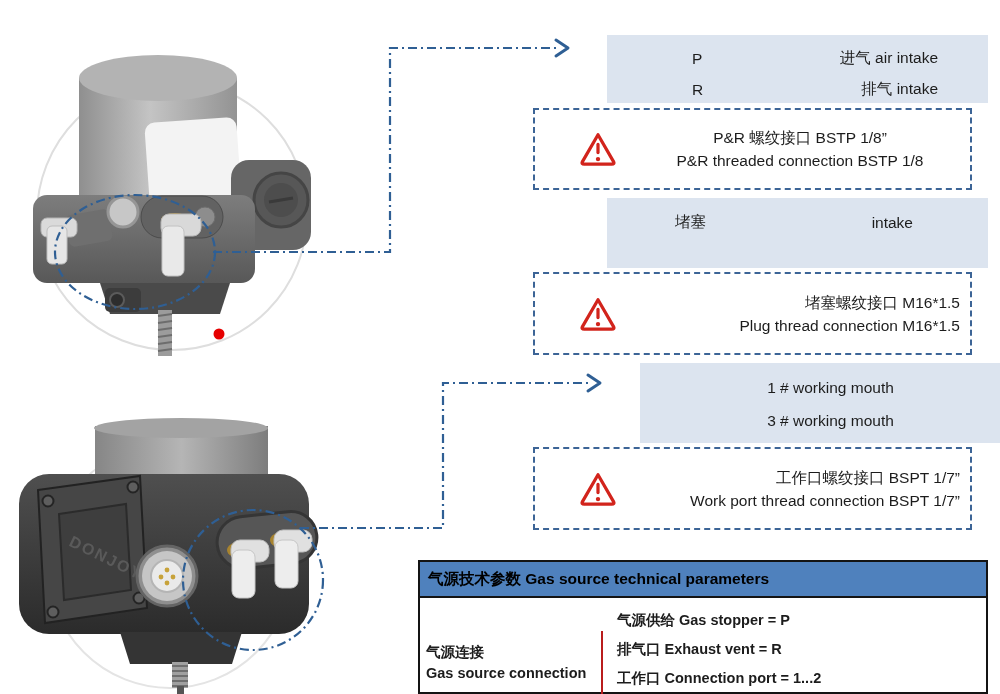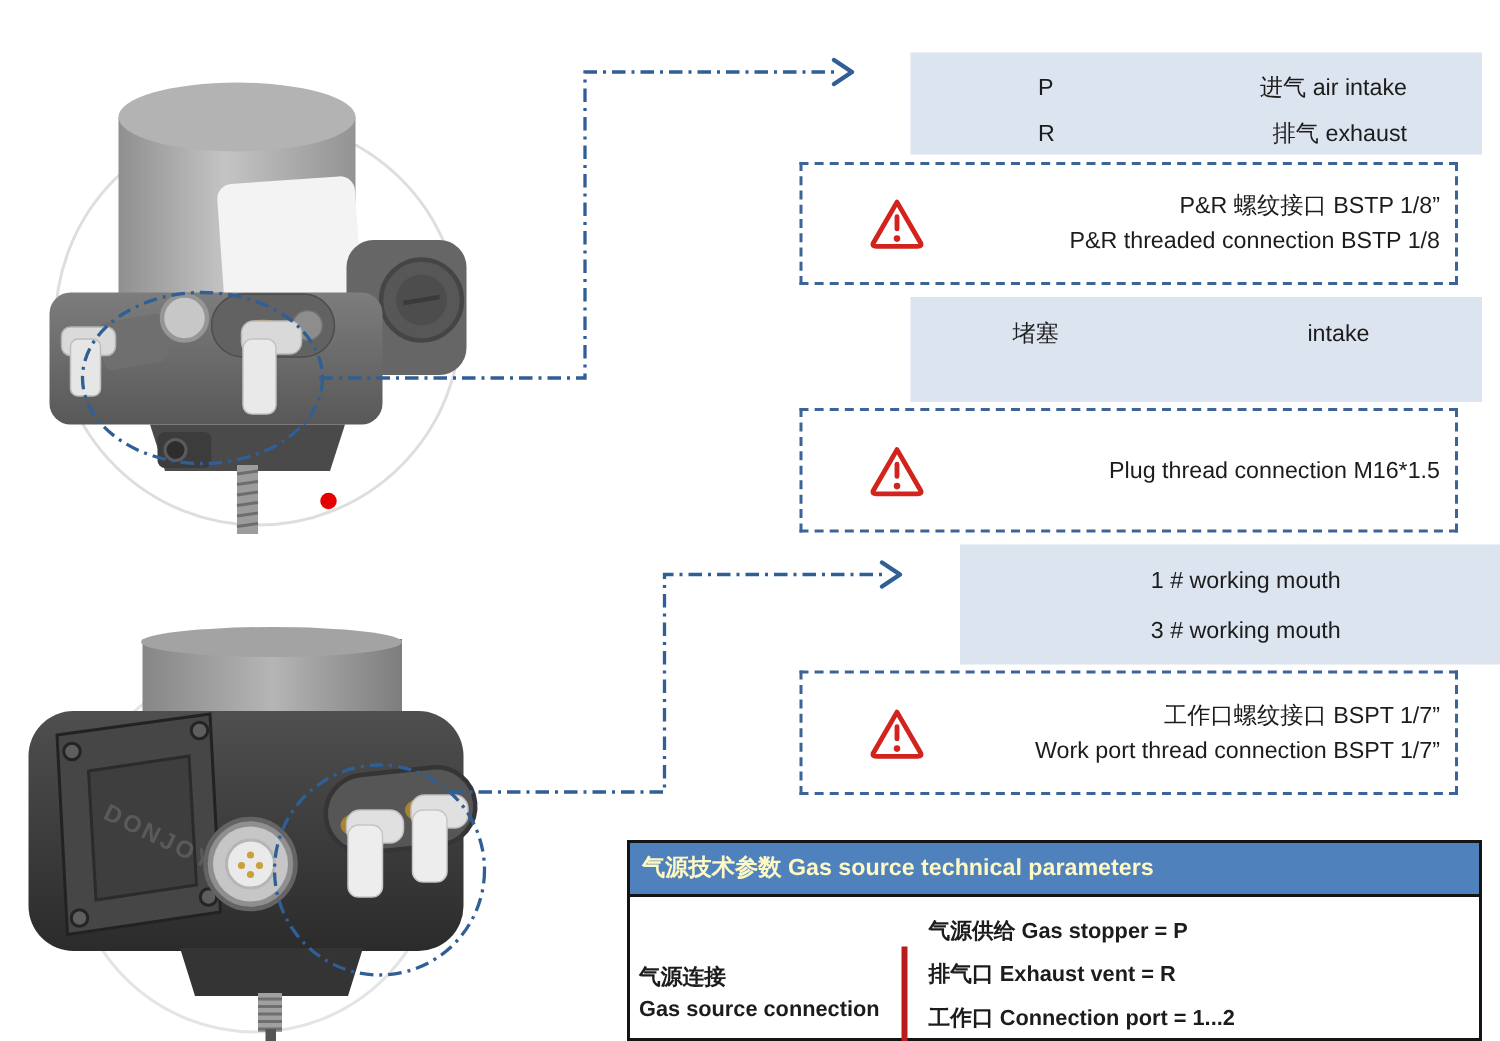--- a/index.html
+++ b/index.html
@@ -23,29 +23,29 @@
   .center-row { height:33px; display:flex; align-items:center; justify-content:center; font-size:15.5px; }
 
   
   .warn-box { position:absolute; left:533px; width:439px; border:2px dashed #3c6496; background:#ffffff; box-sizing:border-box; }
   #warn-pr   { top:108px; height:82px; }
   #warn-plug { top:272px; height:83px; }
   #warn-work { top:447px; height:83px; }
   .warn-icon { position:absolute; left:44px; top:50%; transform:translateY(-50%); width:38px; height:35px; }
   .warn-text { position:absolute; top:50%; transform:translateY(-50%); right:10px; left:95px;
                text-align:right; font-size:15.5px; line-height:23px; }
-  #warn-pr .warn-text { text-align:right; left:105px; }
+  #warn-pr .warn-text { text-align:center; left:105px; }
 
   
   .gas-table { position:absolute; left:418px; top:560px; width:570px; height:134px;
                border:2px solid #141414; box-sizing:border-box; background:#fff; }
-  .gas-table-header { background:#4f81bd; color:#fef9c3; font-weight:bold; font-size:15.5px;
+  .gas-table-header { background:#4f81bd; color:#000000; font-weight:bold; font-size:15.5px;
                height:34px; line-height:34px; padding-left:8px; border-bottom:2px solid #141414; }
   .gas-table-body { display:flex; height:96px; }
-  .gas-cell-left { width:169px; border-right:4px solid #b91c1c; padding:4px 6px;
+  .gas-cell-left { width:169px; border-right:2px solid #b91c1c; padding:4px 6px;
                display:flex; flex-direction:column; justify-content:center;
                font-weight:bold; font-size:14.5px; line-height:21px;margin-top:33px; }
   .gas-cell-right { flex:1; padding:8px 0 0 14px; font-weight:bold; font-size:14.5px; }
   .gas-row { height:29px; display:flex; align-items:center; }
 </style>
 </head>
 <body>
 
 <div class="canvas">
 
@@ -170,21 +170,21 @@
     <circle cx="219" cy="334" r="5.5" fill="#e60000"></circle>
   </svg>
 
   <div class="legend-box" id="pr-box">
     <div class="legend-row">
       <span class="legend-code">P</span>
       <span class="legend-label">进气  air intake</span>
     </div>
     <div class="legend-row">
       <span class="legend-code">R</span>
-      <span class="legend-label">排气  exhaust</span>
+      <span class="legend-label">排气  intake</span>
     </div>
   </div>
 
   <div class="warn-box" id="warn-pr">
     <svg class="warn-icon" viewBox="0 0 40 36">
       <path d="M20 3 L36.5 31.5 Q37.8 34 34.5 34 L5.5 34 Q2.2 34 3.5 31.5 Z" fill="#ffffff" stroke="#d2241c" stroke-width="3.4" stroke-linejoin="round"></path>
       <rect x="18.3" y="11.5" width="3.4" height="12" rx="1.7" fill="#d2241c"></rect>
       <circle cx="20" cy="28.6" r="2.3" fill="#d2241c"></circle>
     </svg>
     <div class="warn-text">
@@ -200,20 +200,21 @@
     </div>
   </div>
 
   <div class="warn-box" id="warn-plug">
     <svg class="warn-icon" viewBox="0 0 40 36">
       <path d="M20 3 L36.5 31.5 Q37.8 34 34.5 34 L5.5 34 Q2.2 34 3.5 31.5 Z" fill="#ffffff" stroke="#d2241c" stroke-width="3.4" stroke-linejoin="round"></path>
       <rect x="18.3" y="11.5" width="3.4" height="12" rx="1.7" fill="#d2241c"></rect>
       <circle cx="20" cy="28.6" r="2.3" fill="#d2241c"></circle>
     </svg>
     <div class="warn-text">
+      <div>堵塞螺纹接口 M16*1.5</div>
       <div>Plug thread connection M16*1.5</div>
     </div>
   </div>
 
   <div class="legend-box" id="working-box">
     <div class="center-row">1 #  working mouth</div>
     <div class="center-row">3 #  working mouth</div>
   </div>
 
   <div class="warn-box" id="warn-work">

